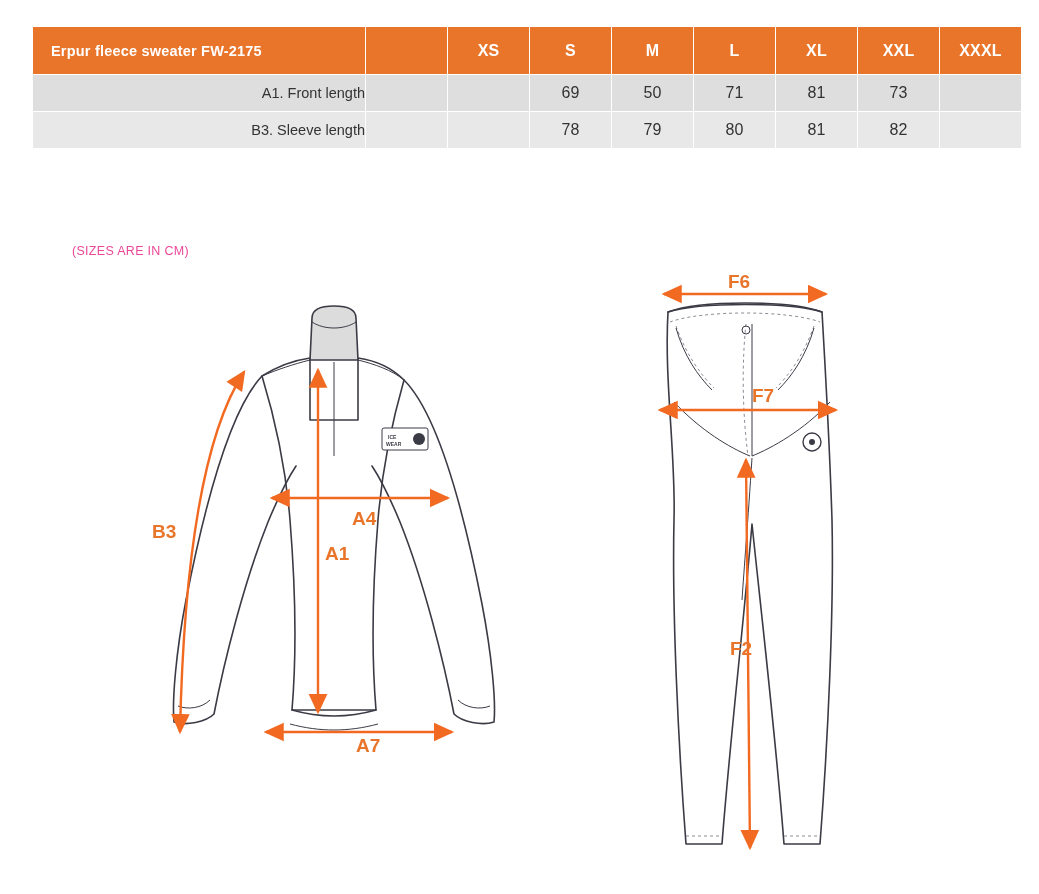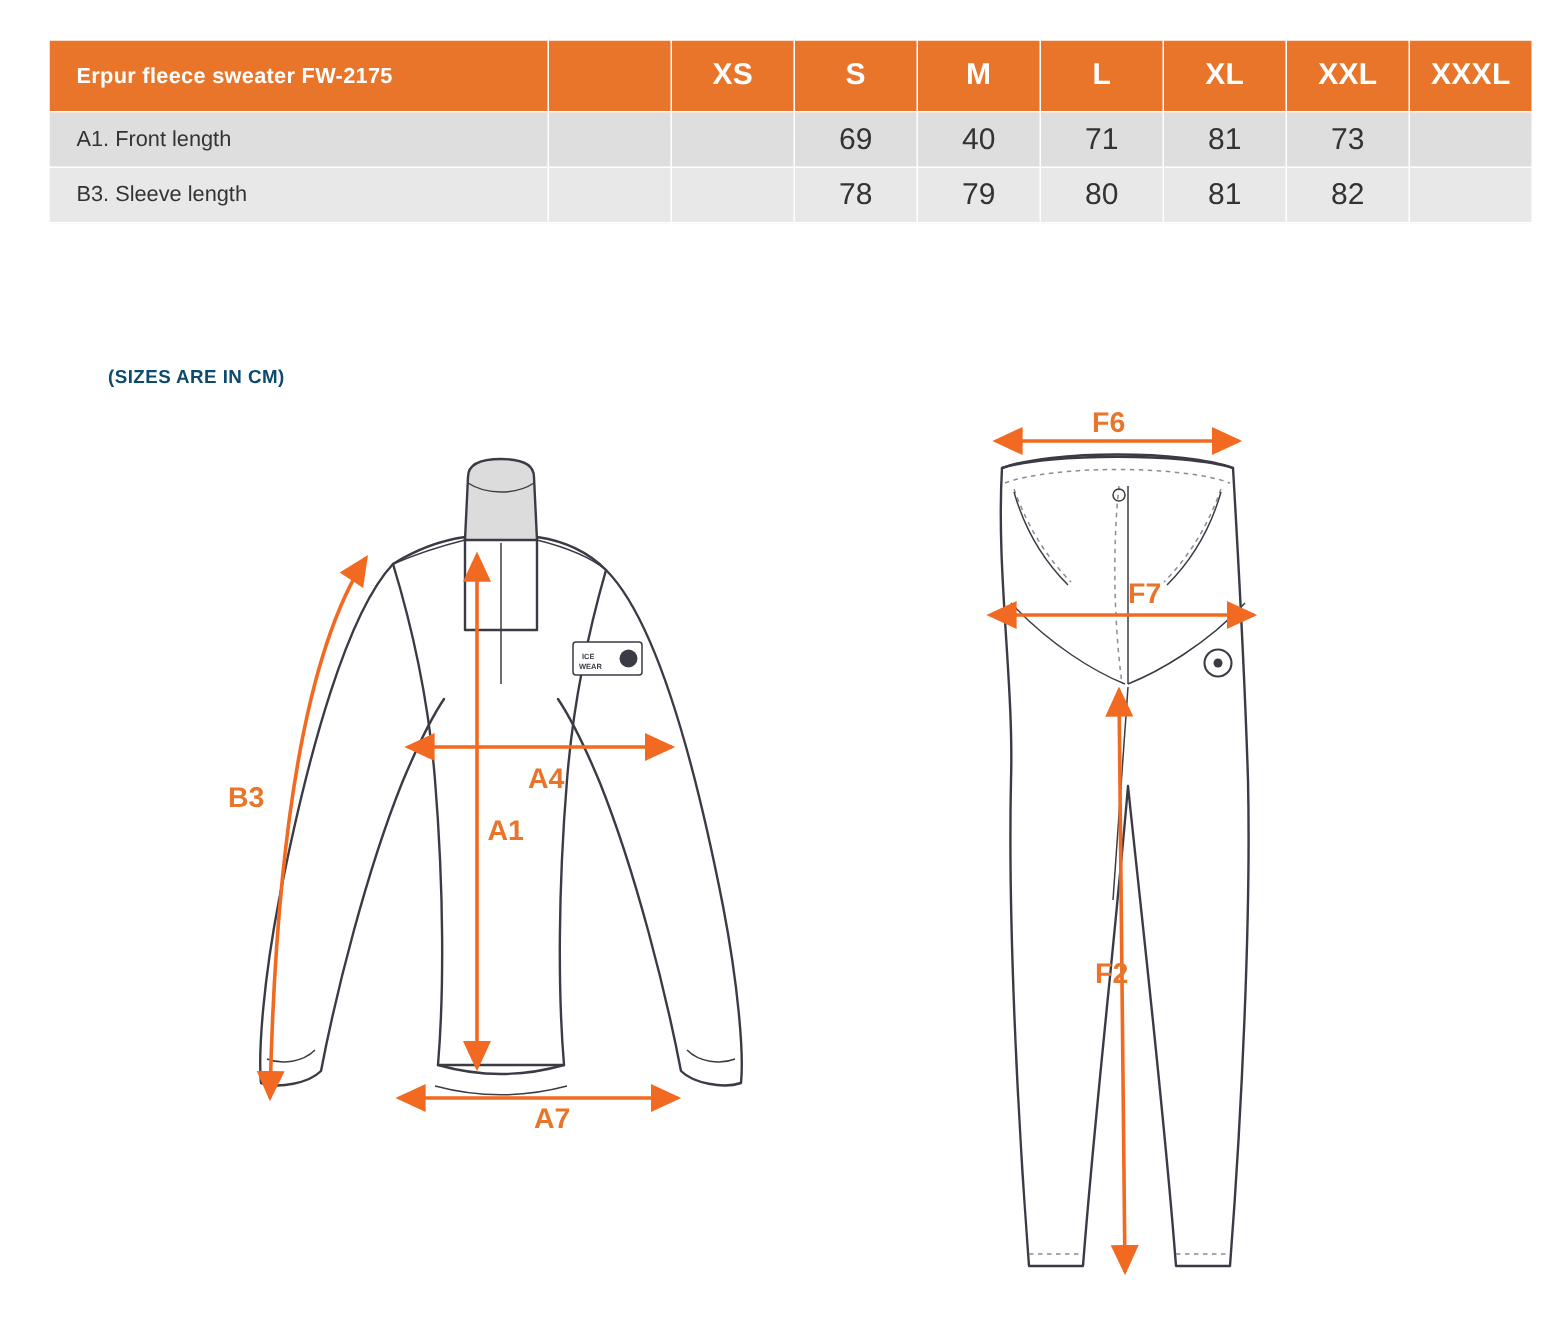--- a/index.html
+++ b/index.html
@@ -23,21 +23,21 @@
     width: 977px;
   }
   table.size-table {
     border-collapse: collapse;
     width: 977px;
     table-layout: fixed;
   }
   table.size-table th, table.size-table td {
     height: 37px;
     padding: 0;
-    font-size: 20px;
+    font-size: 16px;
     text-align: center;
     vertical-align: middle;
     border: 1px solid #ffffff;
   }
   table.size-table thead th {
     background: #e8752a;
     color: #ffffff;
     font-weight: bold;
     height: 48px;
     letter-spacing: .2px;
@@ -49,31 +49,30 @@
   }
   table.size-table tbody td {
     background: #dedede;
     color: #333333;
     font-weight: normal;
   }
   table.size-table tbody tr.alt td {
     background: #e8e8e8;
   }
   table.size-table tbody td.name-col {
-    text-align: left;
+    text-align: right;
     padding-left: 18px;
     font-size: 14.5px;
   }
   .units {
     position: absolute;
     left: 72px; top: 244px;
-    color: #0c4a6e;
+    color: #ec4899;
     font-size: 12.5px;
     letter-spacing: .3px;
-    font-weight: bold;
   }
 
   
   .diagram {
     position: absolute;
     left: 0; top: 270px;
     width: 1039px; height: 624px;
   }
   .diagram svg { display: block; }
 
@@ -140,21 +139,21 @@
           <th>XXL</th>
           <th>XXXL</th>
         </tr>
       </thead>
       <tbody>
         <tr>
           <td class="name-col">A1. Front length</td>
           <td></td>
           <td></td>
           <td>69</td>
-          <td>40</td>
+          <td>50</td>
           <td>71</td>
           <td>81</td>
           <td>73</td>
           <td></td>
         </tr>
         <tr class="alt">
           <td class="name-col">B3. Sleeve length</td>
           <td></td>
           <td></td>
           <td>78</td>

